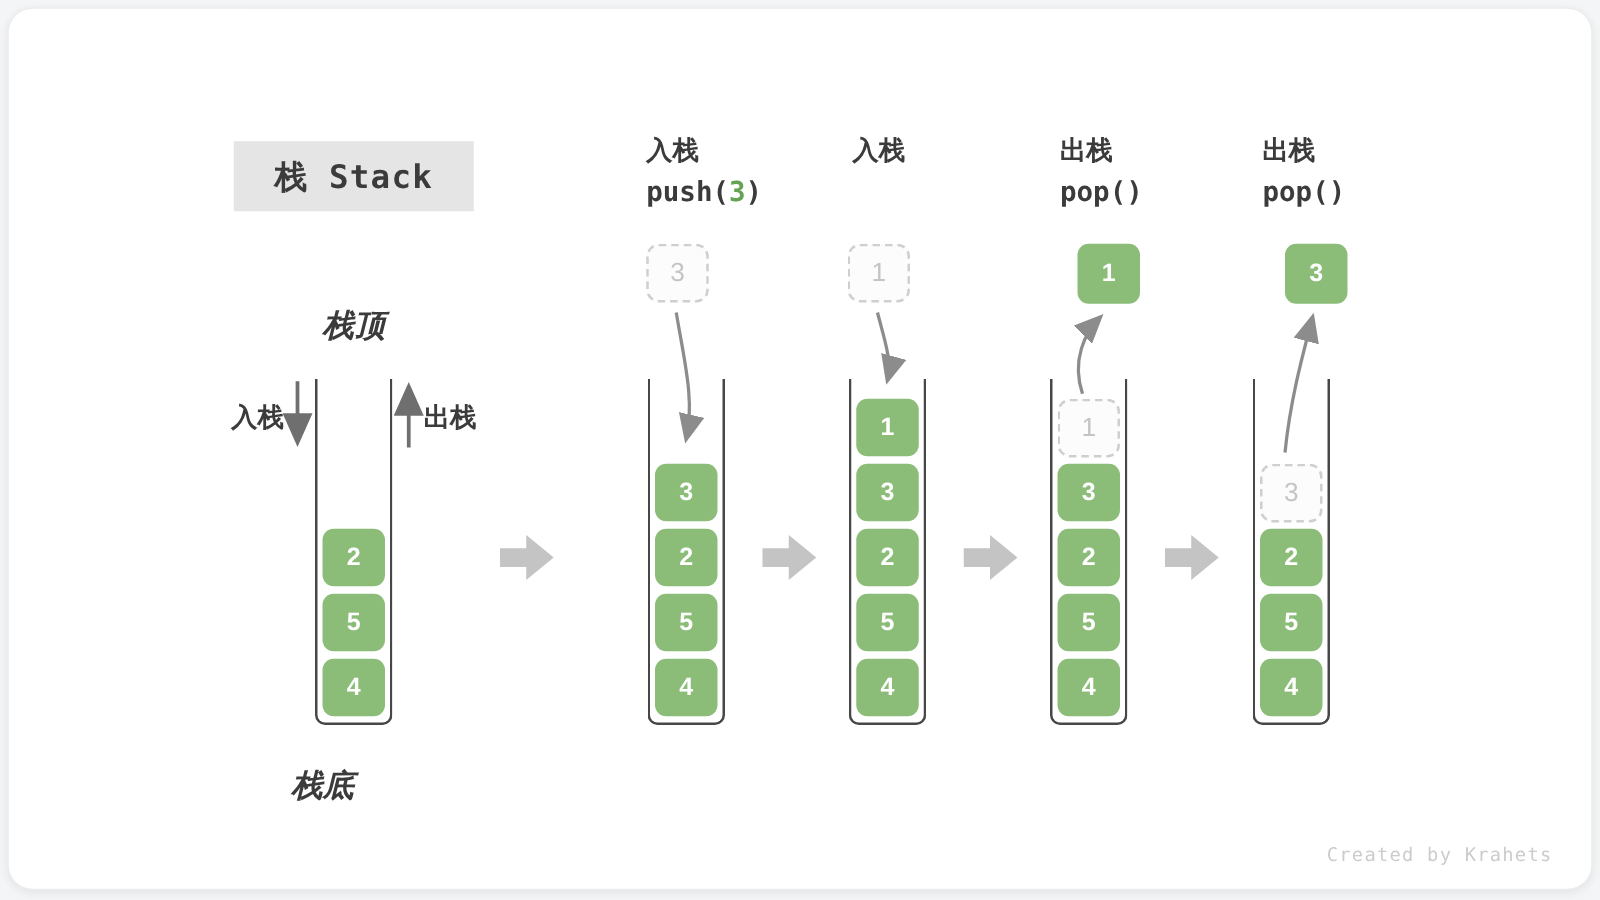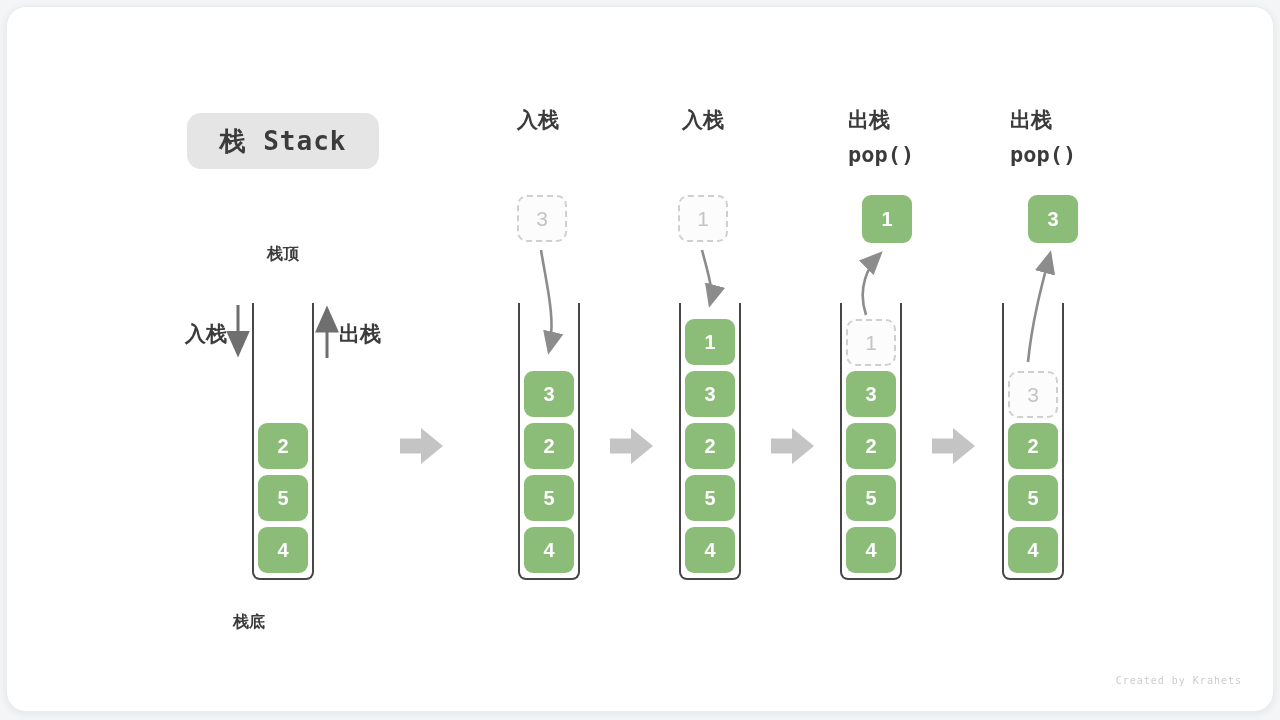--- a/index.html
+++ b/index.html
@@ -16,46 +16,46 @@
   }
   *{margin:0;padding:0;box-sizing:border-box;}
   html,body{width:1280px;height:720px;overflow:hidden;}
   body{background:#f4f5f6;font-family:"Liberation Sans",sans-serif;}
   .stage{position:relative;width:1280px;height:720px;}
   .card{position:absolute;left:6px;top:6px;width:1268px;height:706px;background:#ffffff;
         border-radius:20px;border:1px solid #ececec;box-shadow:0 2px 8px rgba(0,0,0,0.07);}
   .overlay{position:absolute;left:0;top:0;width:1280px;height:720px;pointer-events:none;}
 
   .title-box{position:absolute;left:187px;top:113px;width:192px;height:56px;
-             background:var(--title-bg);border-radius:14px;display:flex;align-items:center;justify-content:center;
+             background:var(--title-bg);border-radius:0;display:flex;align-items:center;justify-content:center;
              font-family:"DejaVu Sans Mono","Liberation Mono",monospace;font-size:26px;font-weight:bold;
              color:var(--text-dark);letter-spacing:1px;}
 
-  .cjk-label{position:absolute;color:var(--text-dark);font-weight:bold;font-size:16px;}
+  .cjk-label{position:absolute;color:var(--text-dark);font-weight:bold;font-size:25px;font-style:italic;}
   .side-label{position:absolute;color:var(--text-dark);font-weight:bold;font-size:21px;}
 
   .op-header{position:absolute;top:106px;width:150px;color:var(--text-dark);}
   .op-header .l1{font-size:21px;font-weight:bold;margin-bottom:8px;}
   .op-header .l2{font-family:"DejaVu Sans Mono","Liberation Mono",monospace;font-size:22px;font-weight:600;}
   .op-header .arg{color:var(--accent-green);font-weight:bold;}
 
   .container{position:absolute;top:303px;width:62px;height:277px;
              border:2px solid #474747;border-top:none;border-radius:0 0 8px 8px;background:transparent;}
 
   .vbox{position:absolute;width:50px;height:46px;background:var(--box-green);border-radius:9px;
         display:flex;align-items:center;justify-content:center;
         color:#ffffff;font-size:20px;font-weight:bold;}
   .ghost{position:absolute;width:50px;height:47px;background:#fcfcfc;
          border:2px dashed var(--ghost-border);border-radius:10px;
          display:flex;align-items:center;justify-content:center;
          color:var(--ghost-gray);font-size:21px;font-weight:normal;}
 
   .watermark{position:absolute;right:38px;top:675px;
              font-family:"DejaVu Sans Mono","Liberation Mono",monospace;
-             font-size:10px;color:var(--watermark-gray);letter-spacing:1px;}
+             font-size:15px;color:var(--watermark-gray);letter-spacing:1px;}
 </style>
 </head>
 <body>
 
 <div class="stage">
   <div class="card"></div>
 
   <svg class="overlay" viewBox="0 0 1280 720">
     <defs>
       <marker id="ah-curve" markerWidth="10" markerHeight="8" refX="7.5" refY="4" orient="auto">
@@ -82,20 +82,21 @@
 
   <div class="title-box">栈 Stack</div>
 
   <div class="cjk-label" style="left:233px;top:244px;width:100px;text-align:center;">栈顶</div>
   <div class="cjk-label" style="left:233px;top:612px;width:100px;text-align:left;">栈底</div>
   <div class="side-label" style="left:165px;top:320px;width:62px;text-align:right;">入栈</div>
   <div class="side-label" style="left:339px;top:320px;width:62px;text-align:left;">出栈</div>
 
   <div class="op-header" style="left:517px;">
     <div class="l1">入栈</div>
+    <div class="l2"><span>push(</span><span class="arg">3</span><span>)</span></div>
   </div>
   <div class="op-header" style="left:682px;">
     <div class="l1">入栈</div>
   </div>
   <div class="op-header" style="left:848px;">
     <div class="l1">出栈</div>
     <div class="l2"><span>pop()</span><span class="arg"></span><span></span></div>
   </div>
   <div class="op-header" style="left:1010px;">
     <div class="l1">出栈</div>

